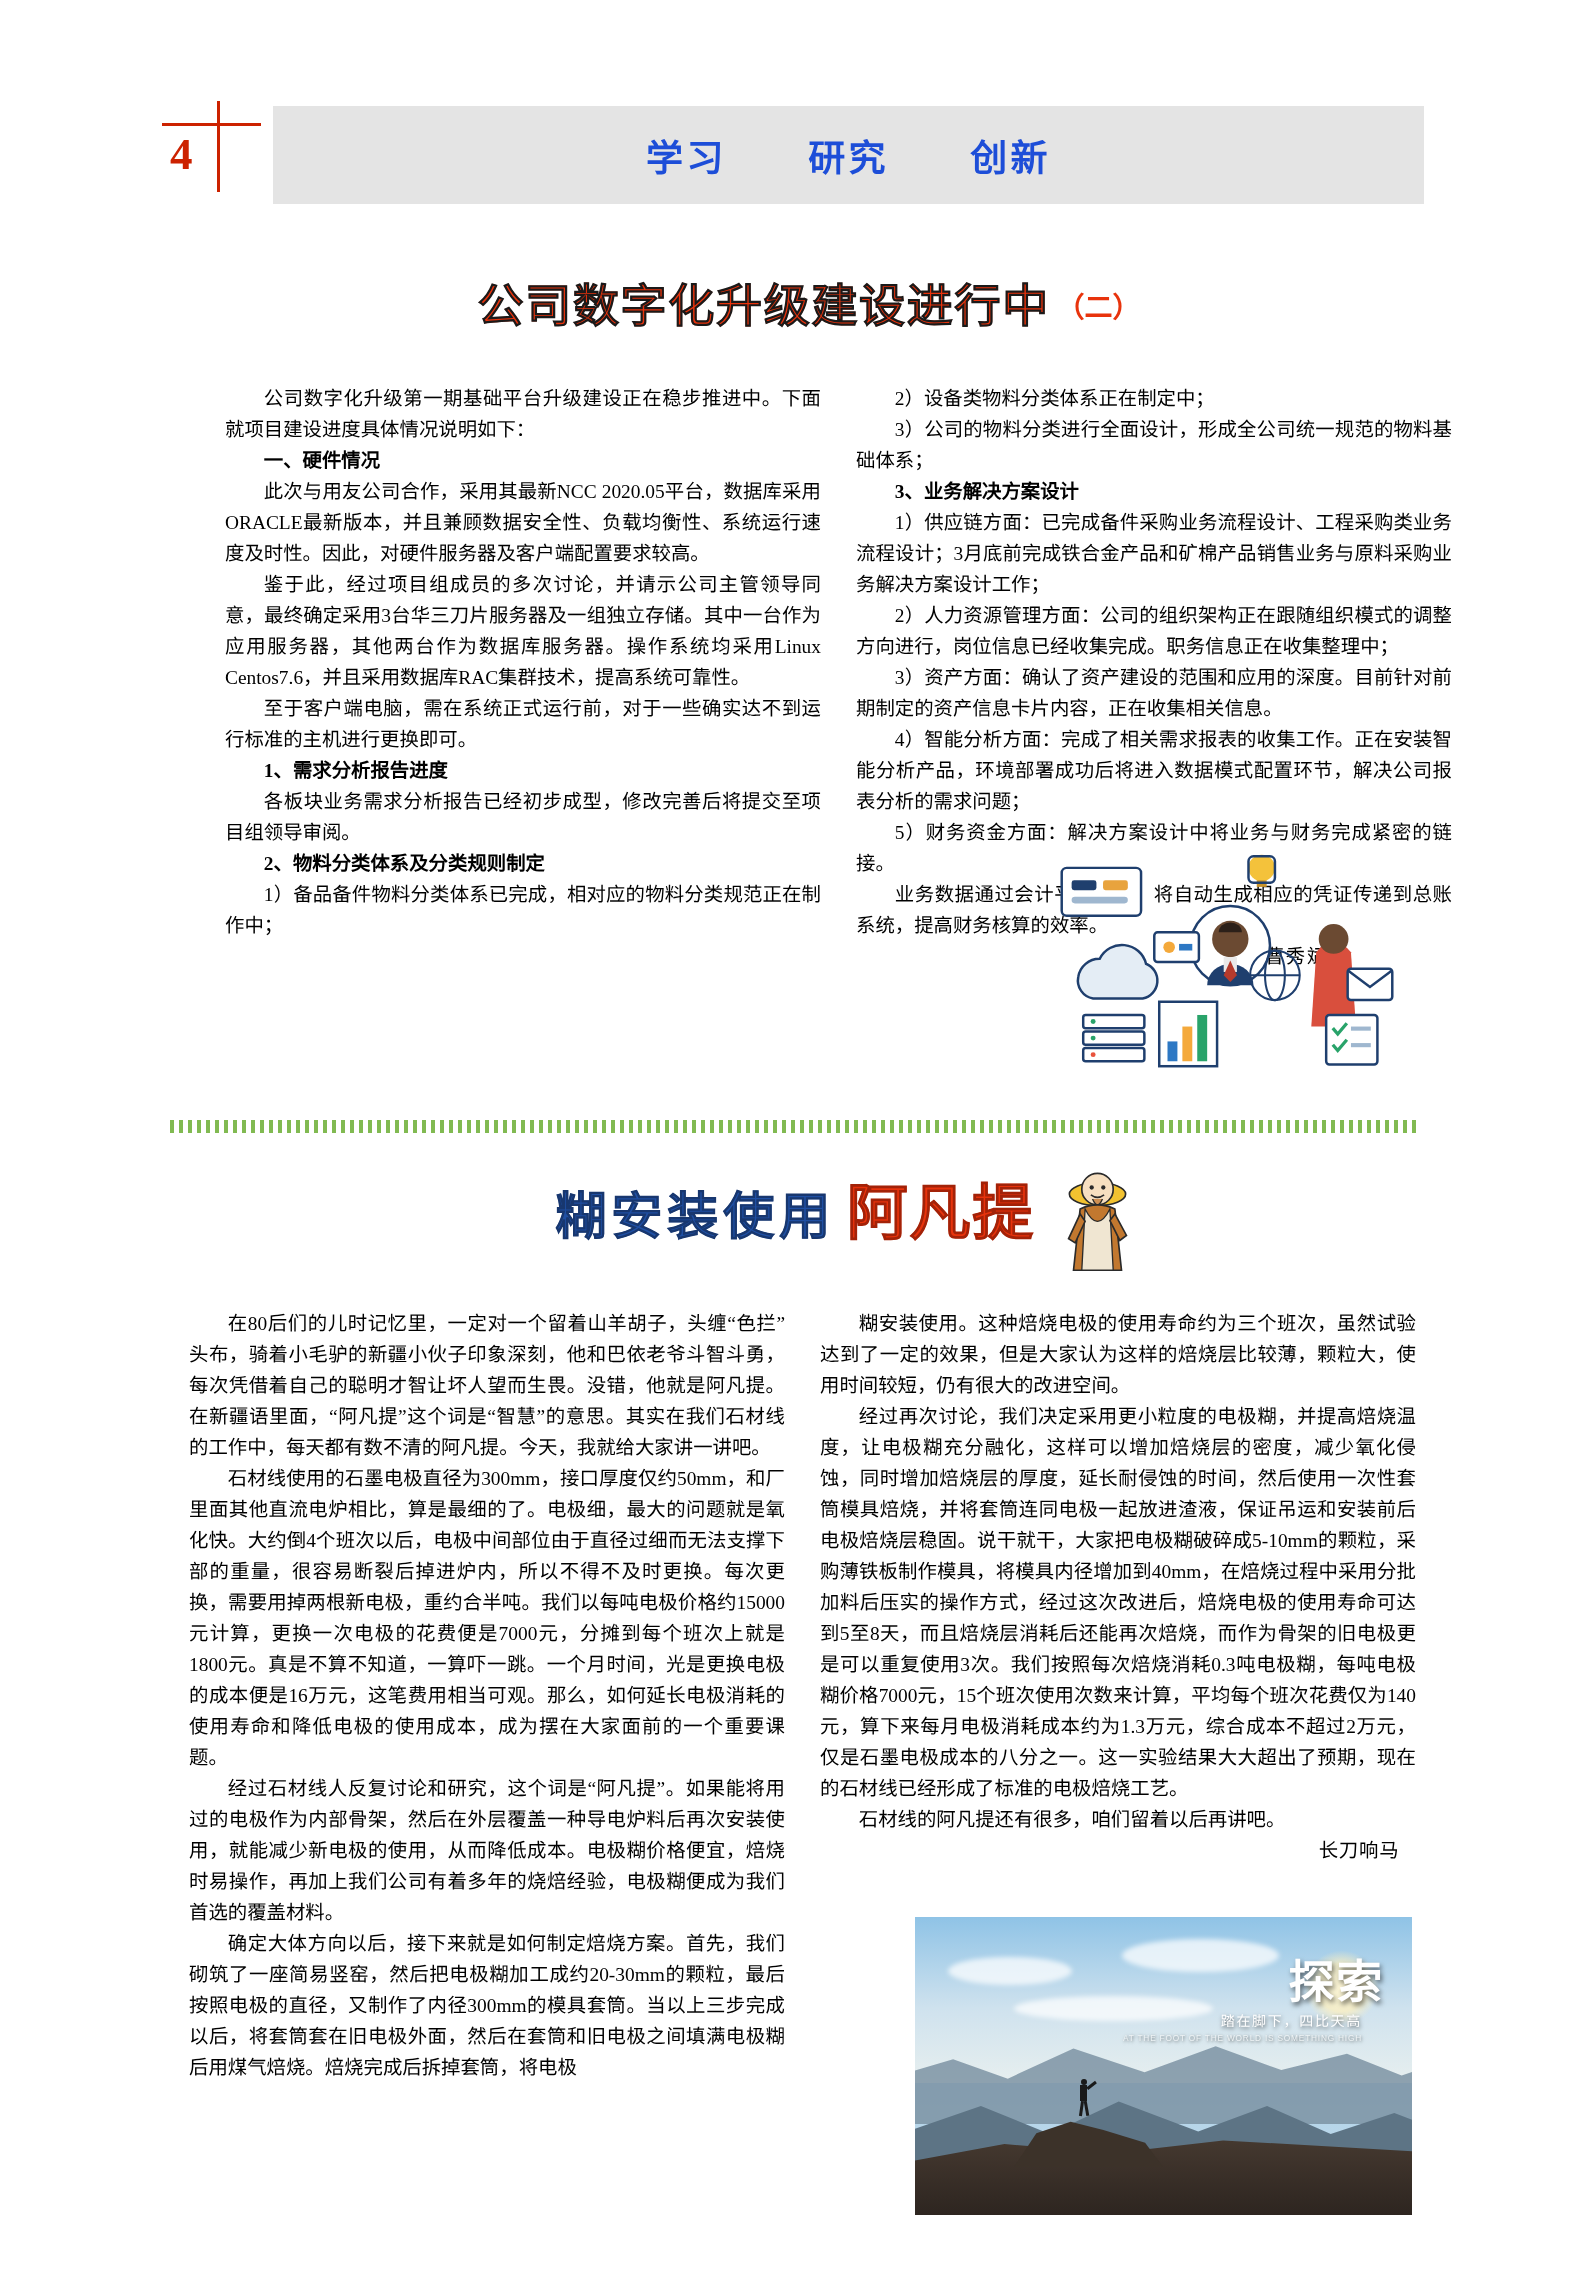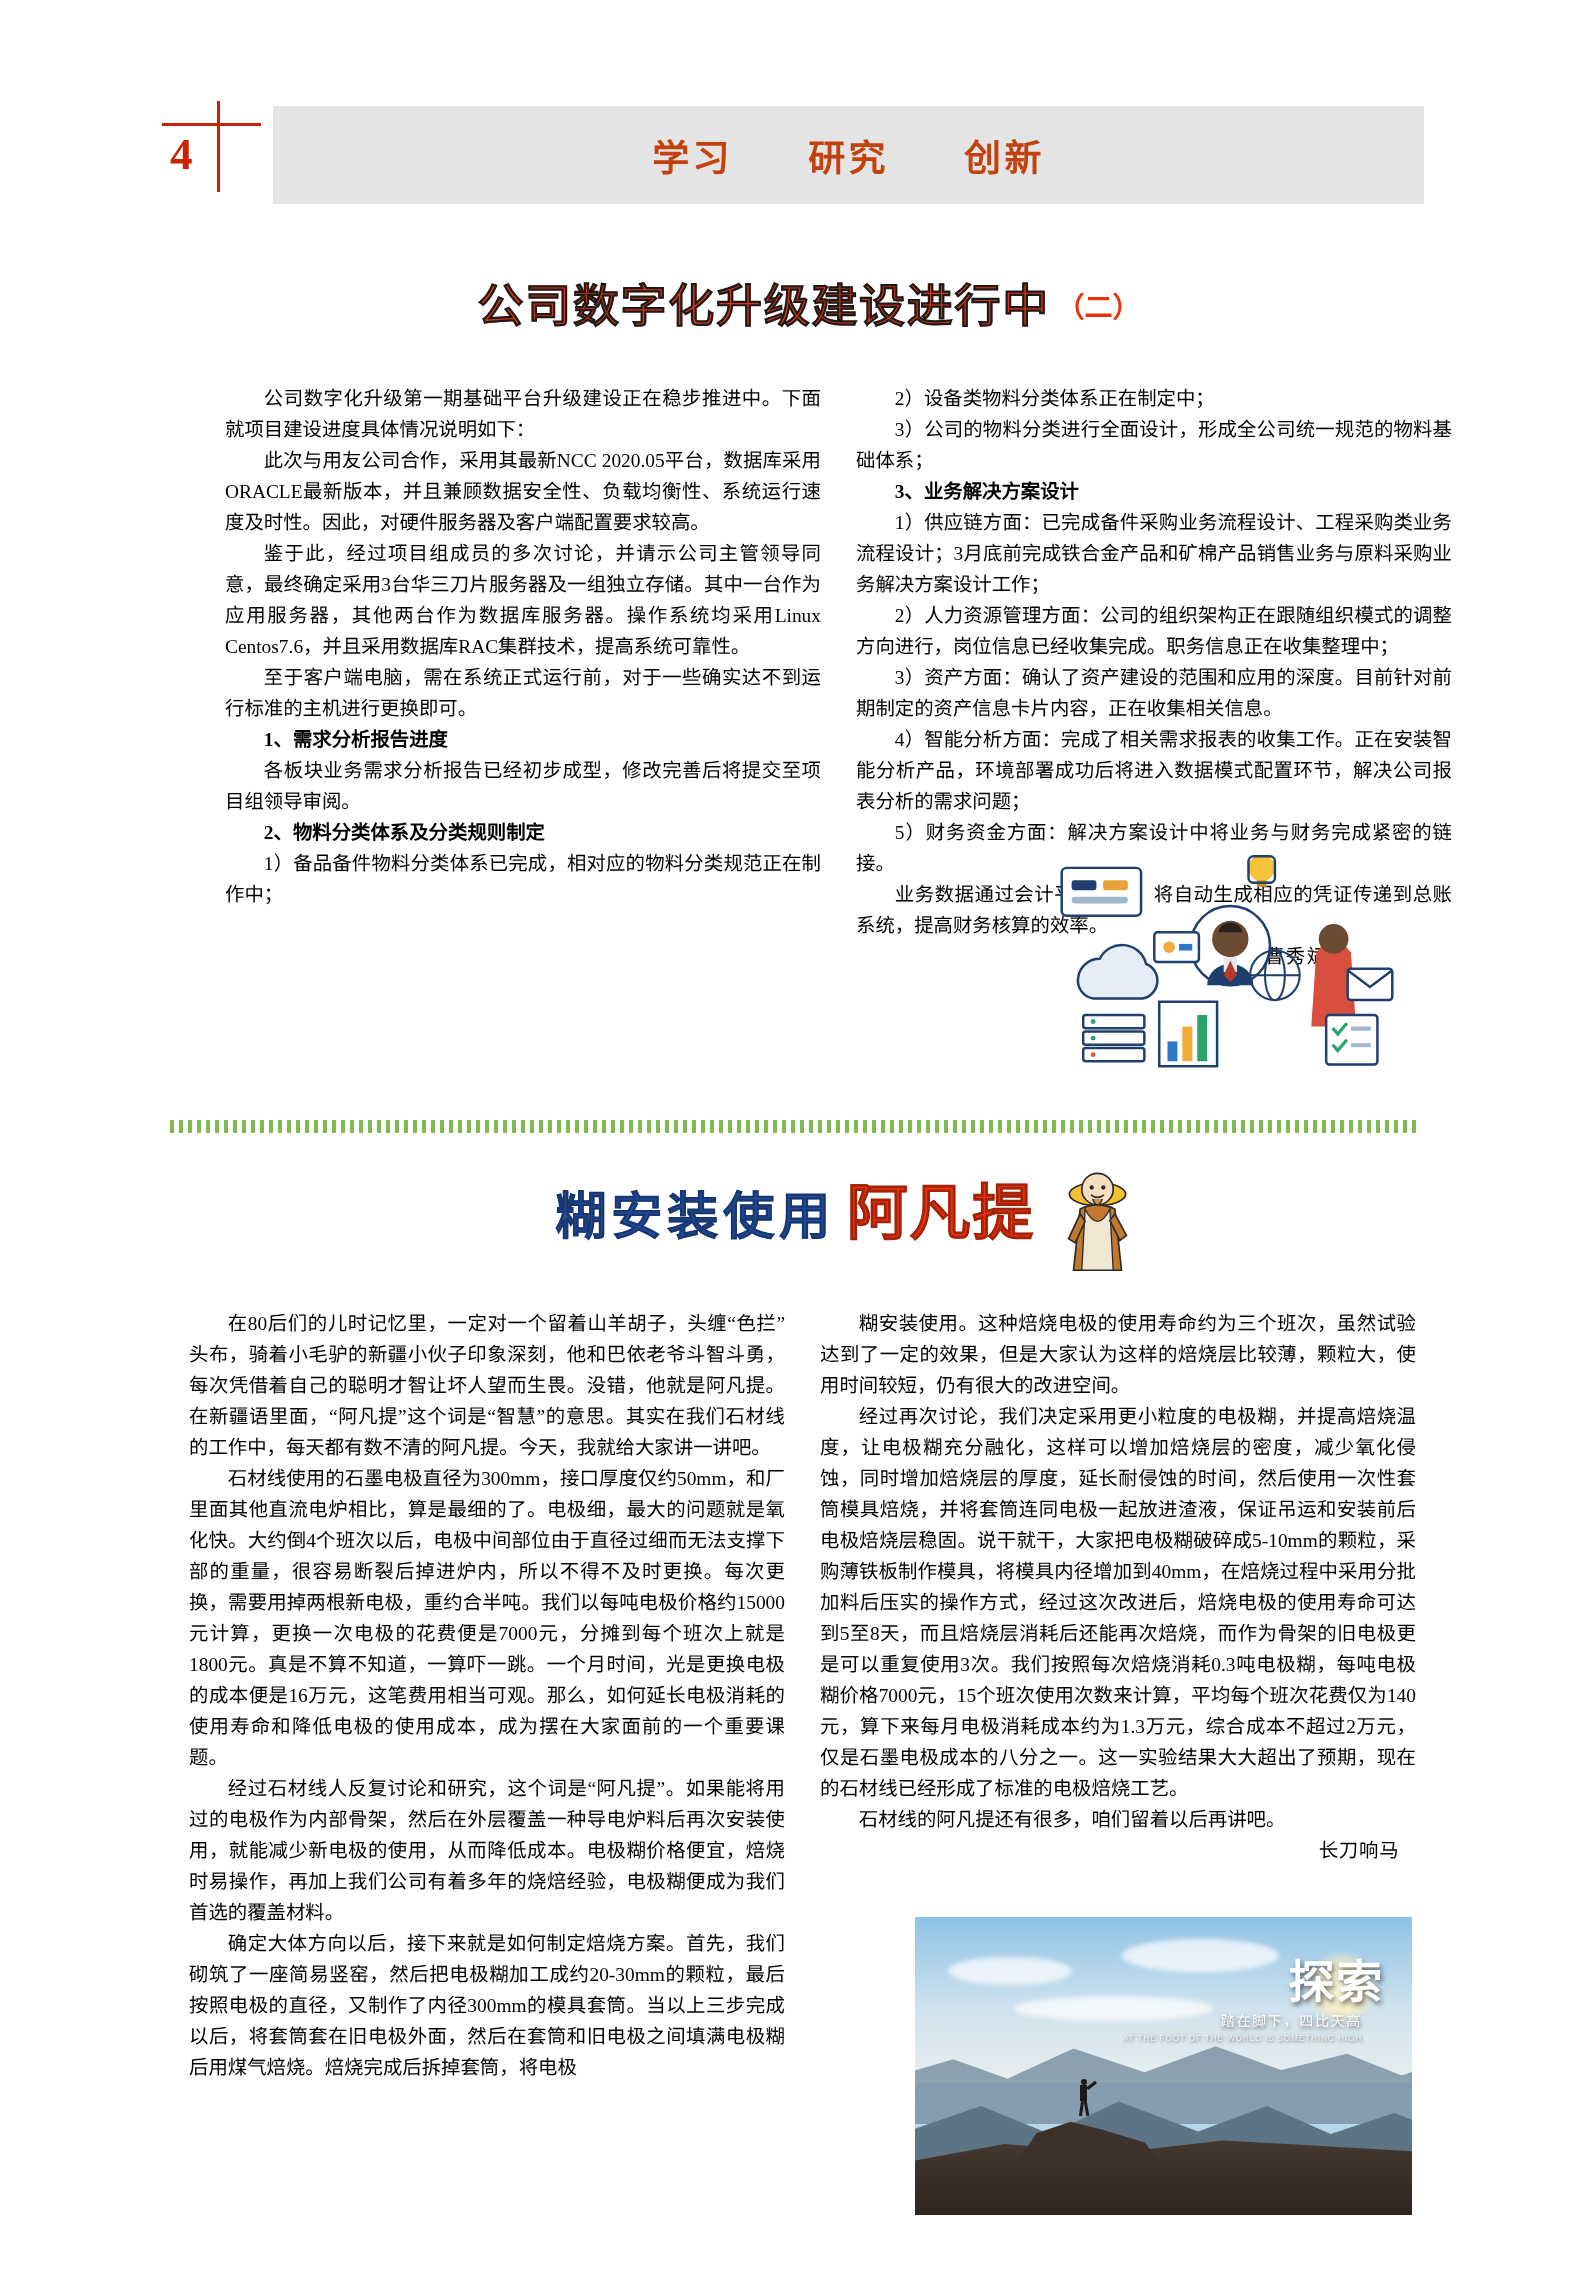--- a/index.html
+++ b/index.html
@@ -54,25 +54,25 @@
     left: 273px;
     top: 106px;
     width: 1151px;
     height: 98px;
     background: #e4e4e4;
     display: flex;
     align-items: center;
     justify-content: center;
   }
   #header-band .hb-text {
-    font-family: Liberation Serif, serif;
+    font-family: Liberation Sans, sans-serif;
     font-size: 37px;
     font-weight: bold;
     letter-spacing: 3.3px;
-    color: #c2410c;
+    color: #1d4ed8;
     white-space: pre;
   }
 
   
   #article1-title {
     position: absolute;
     left: 14px;
     top: 269px;
     width: 1590px;
     text-align: center;
@@ -285,20 +285,21 @@
     <span class="hb-text">学习      研究      创新</span>
   </div>
 </div>
 
 <div id="article1-title">
   <span class="main">公司数字化升级建设进行中</span><span class="sub">（二）</span>
 </div>
 
 <div class="a1col" id="a1-col-left">
   <p>公司数字化升级第一期基础平台升级建设正在稳步推进中。下面就项目建设进度具体情况说明如下：</p>
+  <p class="h">一、硬件情况</p>
   <p>此次与用友公司合作，采用其最新NCC 2020.05平台，数据库采用ORACLE最新版本，并且兼顾数据安全性、负载均衡性、系统运行速度及时性。因此，对硬件服务器及客户端配置要求较高。</p>
   <p>鉴于此，经过项目组成员的多次讨论，并请示公司主管领导同意，最终确定采用3台华三刀片服务器及一组独立存储。其中一台作为应用服务器，其他两台作为数据库服务器。操作系统均采用Linux Centos7.6，并且采用数据库RAC集群技术，提高系统可靠性。</p>
   <p>至于客户端电脑，需在系统正式运行前，对于一些确实达不到运行标准的主机进行更换即可。</p>
   <p class="h">1、需求分析报告进度</p>
   <p>各板块业务需求分析报告已经初步成型，修改完善后将提交至项目组领导审阅。</p>
   <p class="h">2、物料分类体系及分类规则制定</p>
   <p>1）备品备件物料分类体系已完成，相对应的物料分类规范正在制作中；</p>
 </div>
 
 <div class="a1col" id="a1-col-right">

